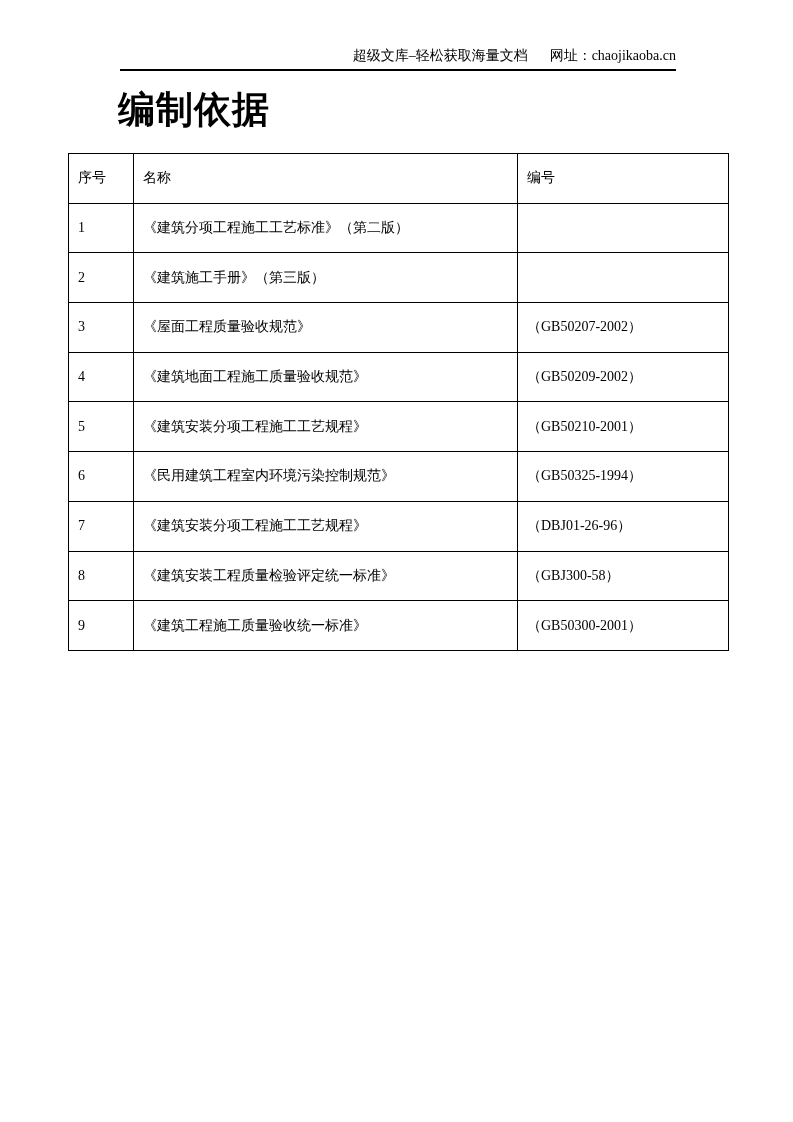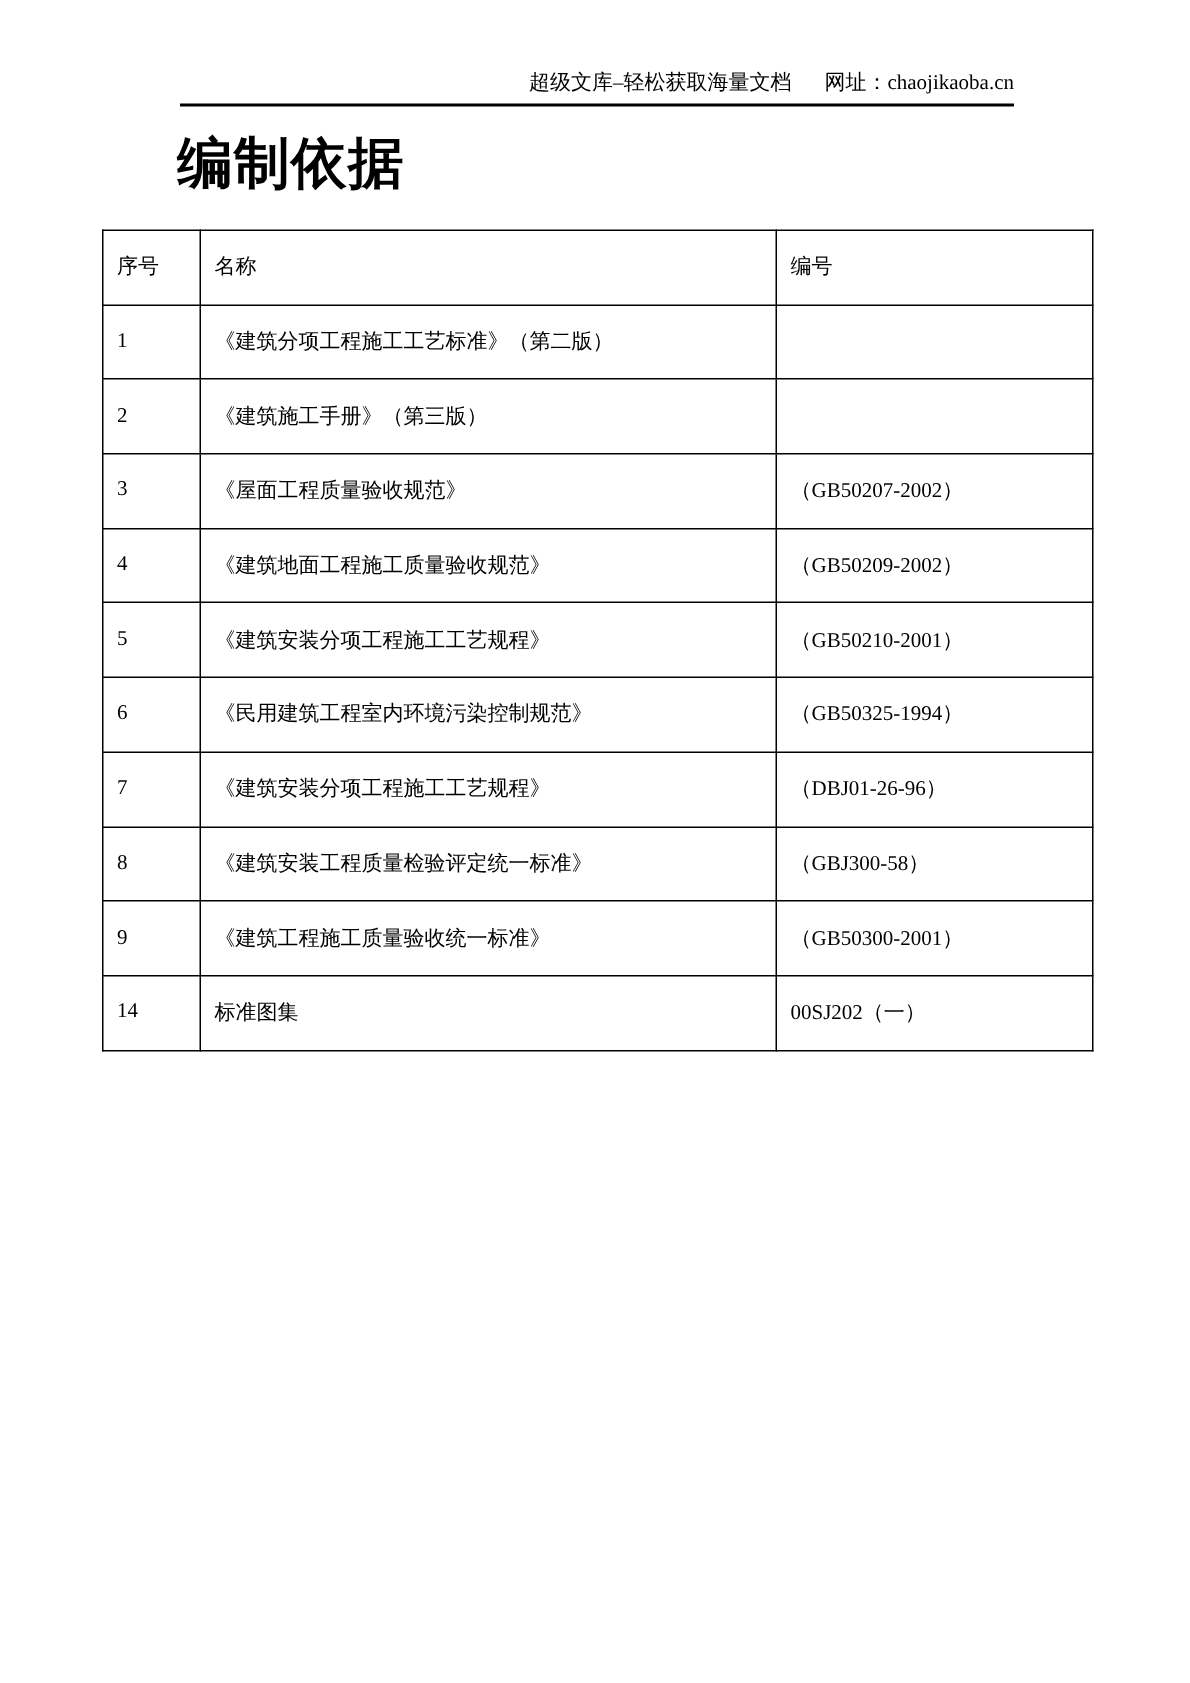--- a/index.html
+++ b/index.html
@@ -135,21 +135,16 @@
       <tr>
         <td>8</td>
         <td>《建筑安装工程质量检验评定统一标准》</td>
         <td>（GBJ300-58）</td>
       </tr>
       <tr>
         <td>9</td>
         <td>《建筑工程施工质量验收统一标准》</td>
         <td>（GB50300-2001）</td>
       </tr>
-      <tr>
-        <td>14</td>
-        <td>标准图集</td>
-        <td>00SJ202（一）</td>
-      </tr>
     </tbody>
   </table>
 
 </div>
 
 </body></html>

